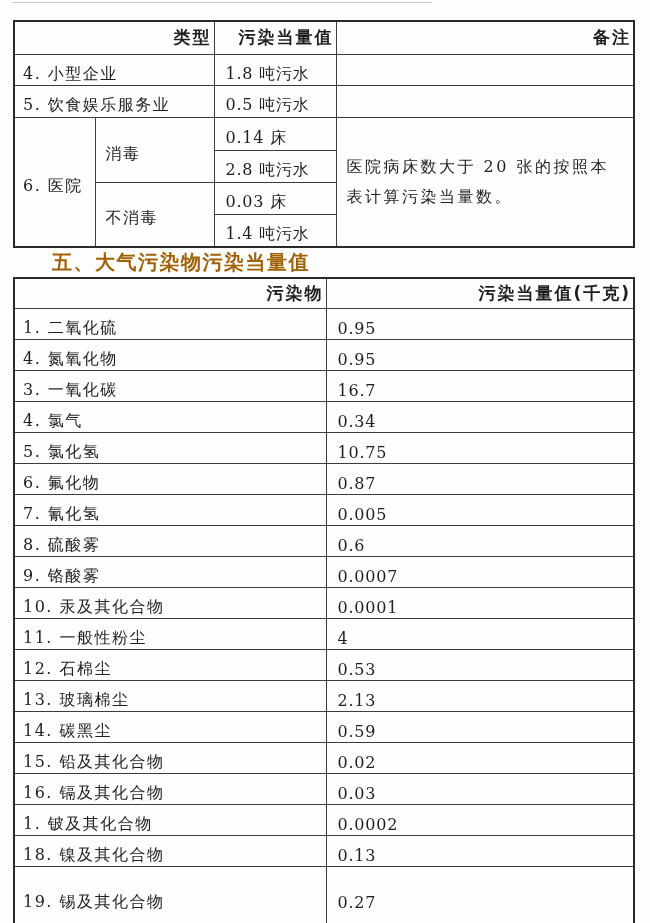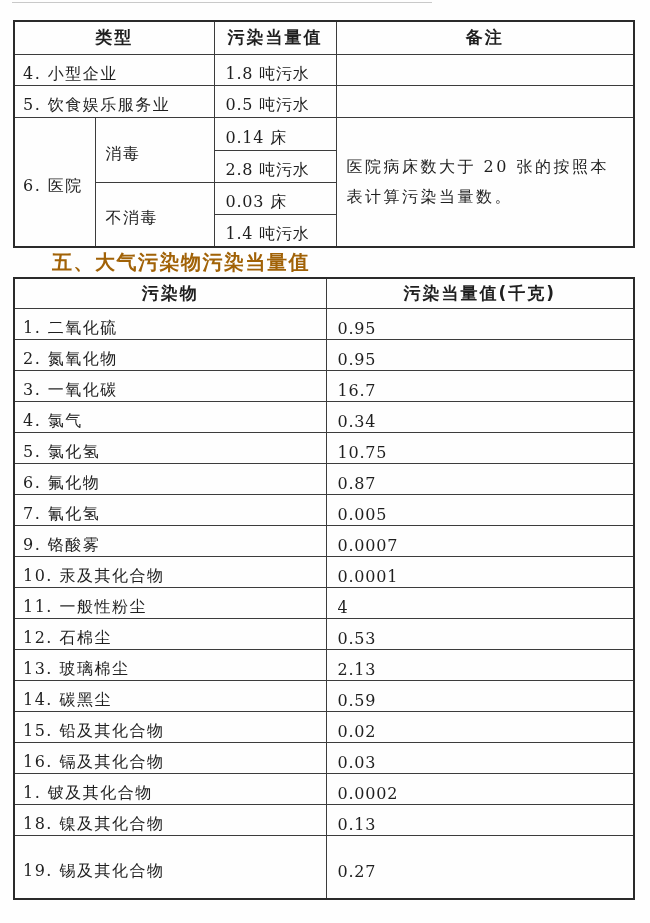--- a/index.html
+++ b/index.html
@@ -12,21 +12,21 @@
   .t1{top:20px;width:622px;border:2px solid #2a2a2a;}
   .t2{top:277px;width:622px;border:2px solid #2a2a2a;}
   td{
     border:1px solid #3c3c3c;
     font-size:16px;letter-spacing:1.5px;
     padding:9px 6px 0 8px;overflow:hidden;white-space:nowrap;
     vertical-align:middle;
   }
   td.th{
     font-family:"DejaVu Sans","Liberation Sans",sans-serif;font-weight:700;
-    text-align:center;font-size:17px;letter-spacing:2px;padding:0 2px;
+    text-align:right;font-size:17px;letter-spacing:2px;padding:0 2px;
   }
   td.val{padding-left:11px;letter-spacing:0.8px;}
   td.sub{padding-left:10px;}
   td.remark{
     white-space:normal;line-height:1.85;letter-spacing:2.5px;
     padding:4px 8px 4px 10px;vertical-align:middle;
   }
   .heading{
     position:absolute;top:249px;left:52px;
     font-family:"DejaVu Sans","Liberation Sans",sans-serif;font-weight:700;
@@ -92,21 +92,21 @@
     <tbody>
       <tr style="height:30px">
         <td class="th">污染物</td>
         <td class="th">污染当量值(千克)</td>
       </tr>
       <tr style="height:30px">
         <td>1. 二氧化硫</td>
         <td class="val">0.95</td>
       </tr>
       <tr style="height:30px">
-        <td>2. 氮氧化物</td>
+        <td>4. 氮氧化物</td>
         <td class="val">0.95</td>
       </tr>
       <tr style="height:30px">
         <td>3. 一氧化碳</td>
         <td class="val">16.7</td>
       </tr>
       <tr style="height:30px">
         <td>4. 氯气</td>
         <td class="val">0.34</td>
       </tr>
@@ -114,20 +114,24 @@
         <td>5. 氯化氢</td>
         <td class="val">10.75</td>
       </tr>
       <tr style="height:30px">
         <td>6. 氟化物</td>
         <td class="val">0.87</td>
       </tr>
       <tr style="height:30px">
         <td>7. 氰化氢</td>
         <td class="val">0.005</td>
+      </tr>
+      <tr style="height:30px">
+        <td>8. 硫酸雾</td>
+        <td class="val">0.6</td>
       </tr>
       <tr style="height:30px">
         <td>9. 铬酸雾</td>
         <td class="val">0.0007</td>
       </tr>
       <tr style="height:30px">
         <td>10. 汞及其化合物</td>
         <td class="val">0.0001</td>
       </tr>
       <tr style="height:30px">

